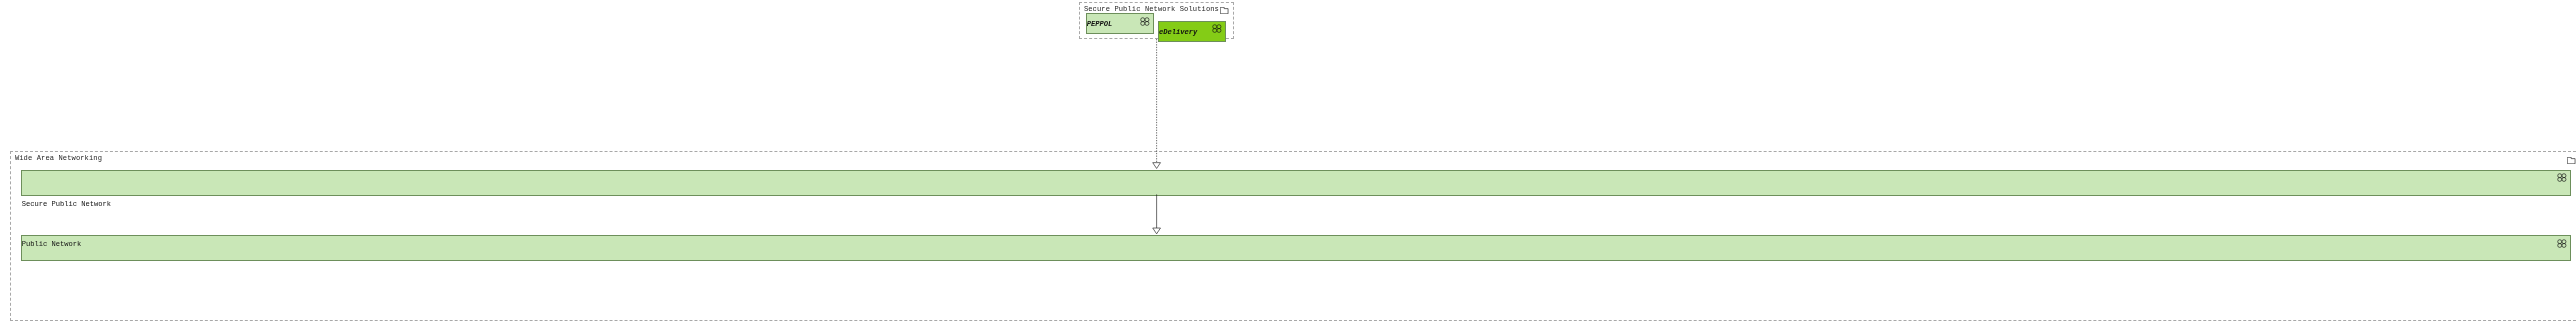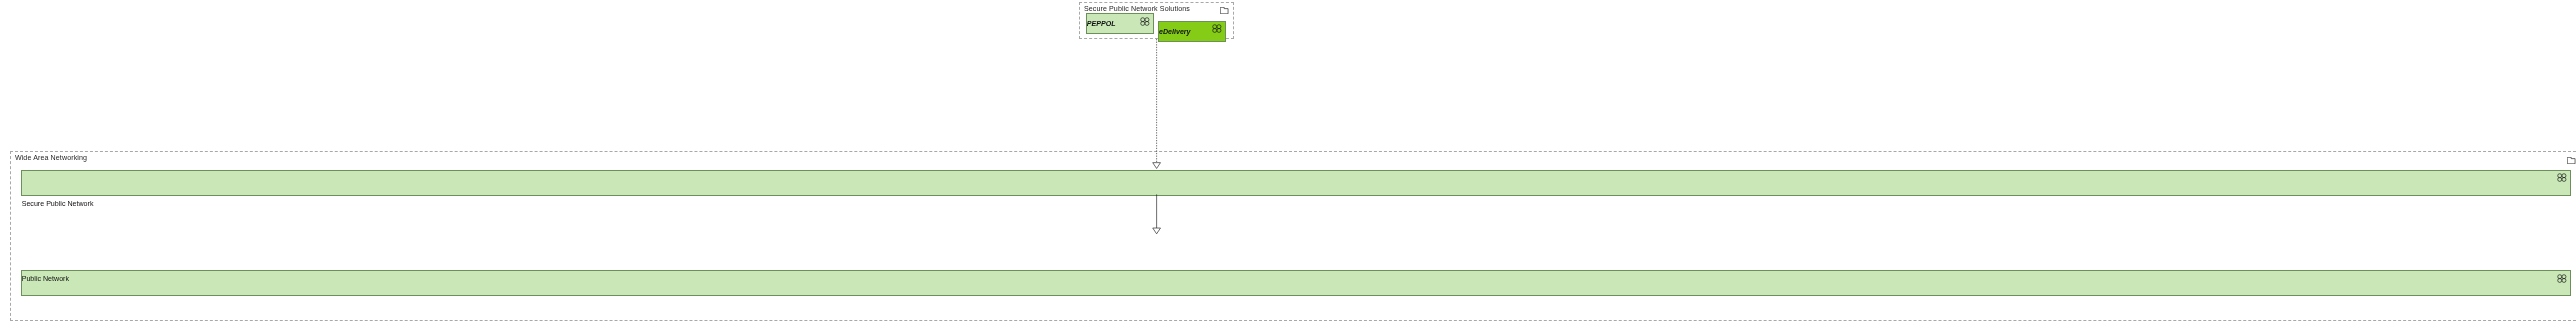--- a/index.html
+++ b/index.html
@@ -20,20 +20,21 @@
     background: #ffffff;
     overflow: hidden;
   }
 
   
   .group {
     position: absolute;
     border: 0.6px dashed #a8a8a8;
     background: transparent;
     box-sizing: border-box;
+    font-family: Liberation Mono, monospace;
   }
   .group-label {
     position: absolute;
     top: 1.9px;
     left: 3.9px;
     font-size: 7.1px;
     line-height: 8.4px;
     color: #1f1f1f;
     white-space: nowrap;
     letter-spacing: 0.1px;
@@ -137,21 +138,21 @@
       <span class="node-icon">
         <svg viewBox="0 0 15 14" width="9.7" height="9">
           <circle cx="4.2" cy="4.2" r="3.1" fill="none" stroke="#111" stroke-width="1"></circle>
           <circle cx="10.8" cy="4.2" r="3.1" fill="none" stroke="#111" stroke-width="1"></circle>
           <circle cx="4.2" cy="10.0" r="3.1" fill="none" stroke="#111" stroke-width="1"></circle>
           <circle cx="10.8" cy="10.0" r="3.1" fill="none" stroke="#111" stroke-width="1"></circle>
         </svg>
       </span>
     </div>
 
-    <div class="node" id="node-3" style="left: 9.7px; top: 83px; width: 2550px; height: 26px; background: rgb(201, 231, 183); border-color: rgb(109, 143, 91); margin-top: 35px;">
+    <div class="node" id="node-3" style="left: 9.7px; top: 83px; width: 2550px; height: 26px; background: rgb(201, 231, 183); border-color: rgb(109, 143, 91);">
       <span class="node-label" style="top: 3.9px;">Public Network</span>
       <span class="node-icon">
         <svg viewBox="0 0 15 14" width="9.7" height="9">
           <circle cx="4.2" cy="4.2" r="3.1" fill="none" stroke="#111" stroke-width="1"></circle>
           <circle cx="10.8" cy="4.2" r="3.1" fill="none" stroke="#111" stroke-width="1"></circle>
           <circle cx="4.2" cy="10.0" r="3.1" fill="none" stroke="#111" stroke-width="1"></circle>
           <circle cx="10.8" cy="10.0" r="3.1" fill="none" stroke="#111" stroke-width="1"></circle>
         </svg>
       </span>
     </div>

